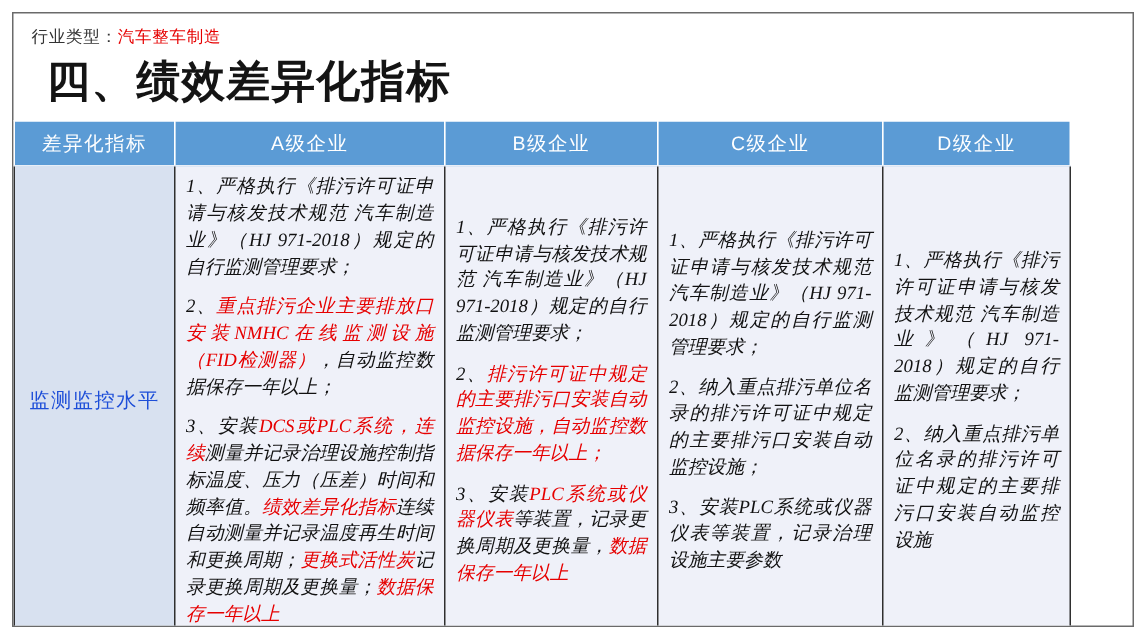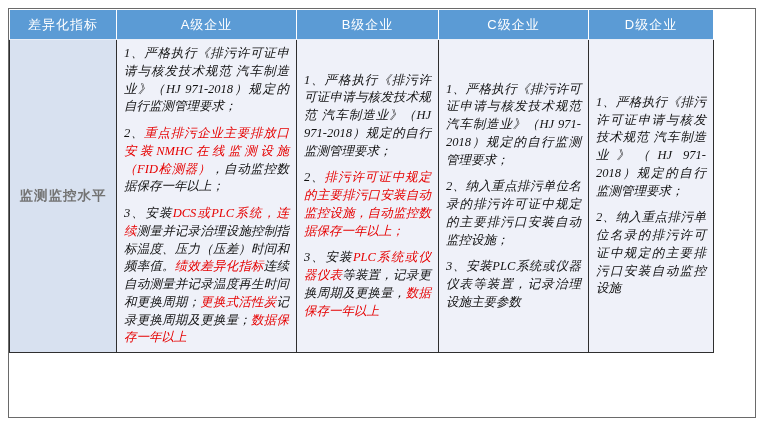--- a/index.html
+++ b/index.html
@@ -4,31 +4,35 @@
 <style>
   html,body{margin:0;padding:0;background:#fff;}
   body{width:764px;height:426px;position:relative;font-family:"Liberation Serif",serif;}
   .page{position:absolute;left:8px;top:8px;right:8px;bottom:8px;border:1px solid #6a6a6a;background:#fff;overflow:hidden;}
   .industry{margin:8px 0 0 12px;font-size:11px;color:#333;letter-spacing:.5px;}
   .industry .red-val{color:var(--red);}
   h1.title{margin:7px 0 8px 22px;font-size:29px;line-height:1.15;color:#141414;font-family:"Liberation Sans",sans-serif;font-weight:bold;letter-spacing:1px;}
   table.tbl{border-collapse:collapse;table-layout:fixed;width:704px;}
   table.tbl th{background:var(--header-bg);color:#fff;font-size:13px;font-weight:normal;height:27px;border:1px solid #ffffff;border-bottom:1px solid #e8eef7;letter-spacing:1px;font-family:"Liberation Sans",sans-serif;}
   table.tbl td{border:1px solid #2f2f2f;vertical-align:middle;}
-  td.rowlabel{background:var(--label-bg);text-align:center;font-size:13.5px;color:#737373;letter-spacing:1px;font-weight:bold;}
+  td.rowlabel{background:var(--label-bg);text-align:center;font-size:13.5px;color:#1d4ed8;letter-spacing:1px;}
   td.cell{background:var(--cell-bg);padding:5px 7px;font-size:12.5px;color:#111;}
   td.cell p{margin:0 0 9px 0;line-height:1.42;text-align:justify;font-style:italic;}
   td.cell p:last-child{margin-bottom:0;}
   .red{color:var(--red);}
 </style>
 </head>
 <body>
 
 <div class="page">
+  <div class="industry">
+    <span>行业类型：</span><span class="red-val">汽车整车制造</span>
+  </div>
 
+  <h1 class="title">四、绩效差异化指标</h1>
 
   <table class="tbl">
     <colgroup>
       <col style="width:107px">
         <col style="width:180px">
         <col style="width:142px">
         <col style="width:150px">
         <col style="width:125px">
     </colgroup>
     <thead>

